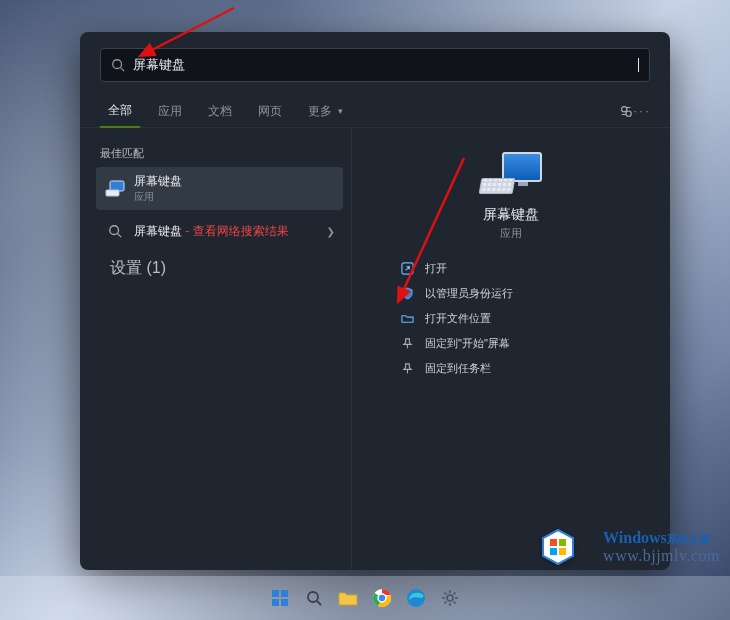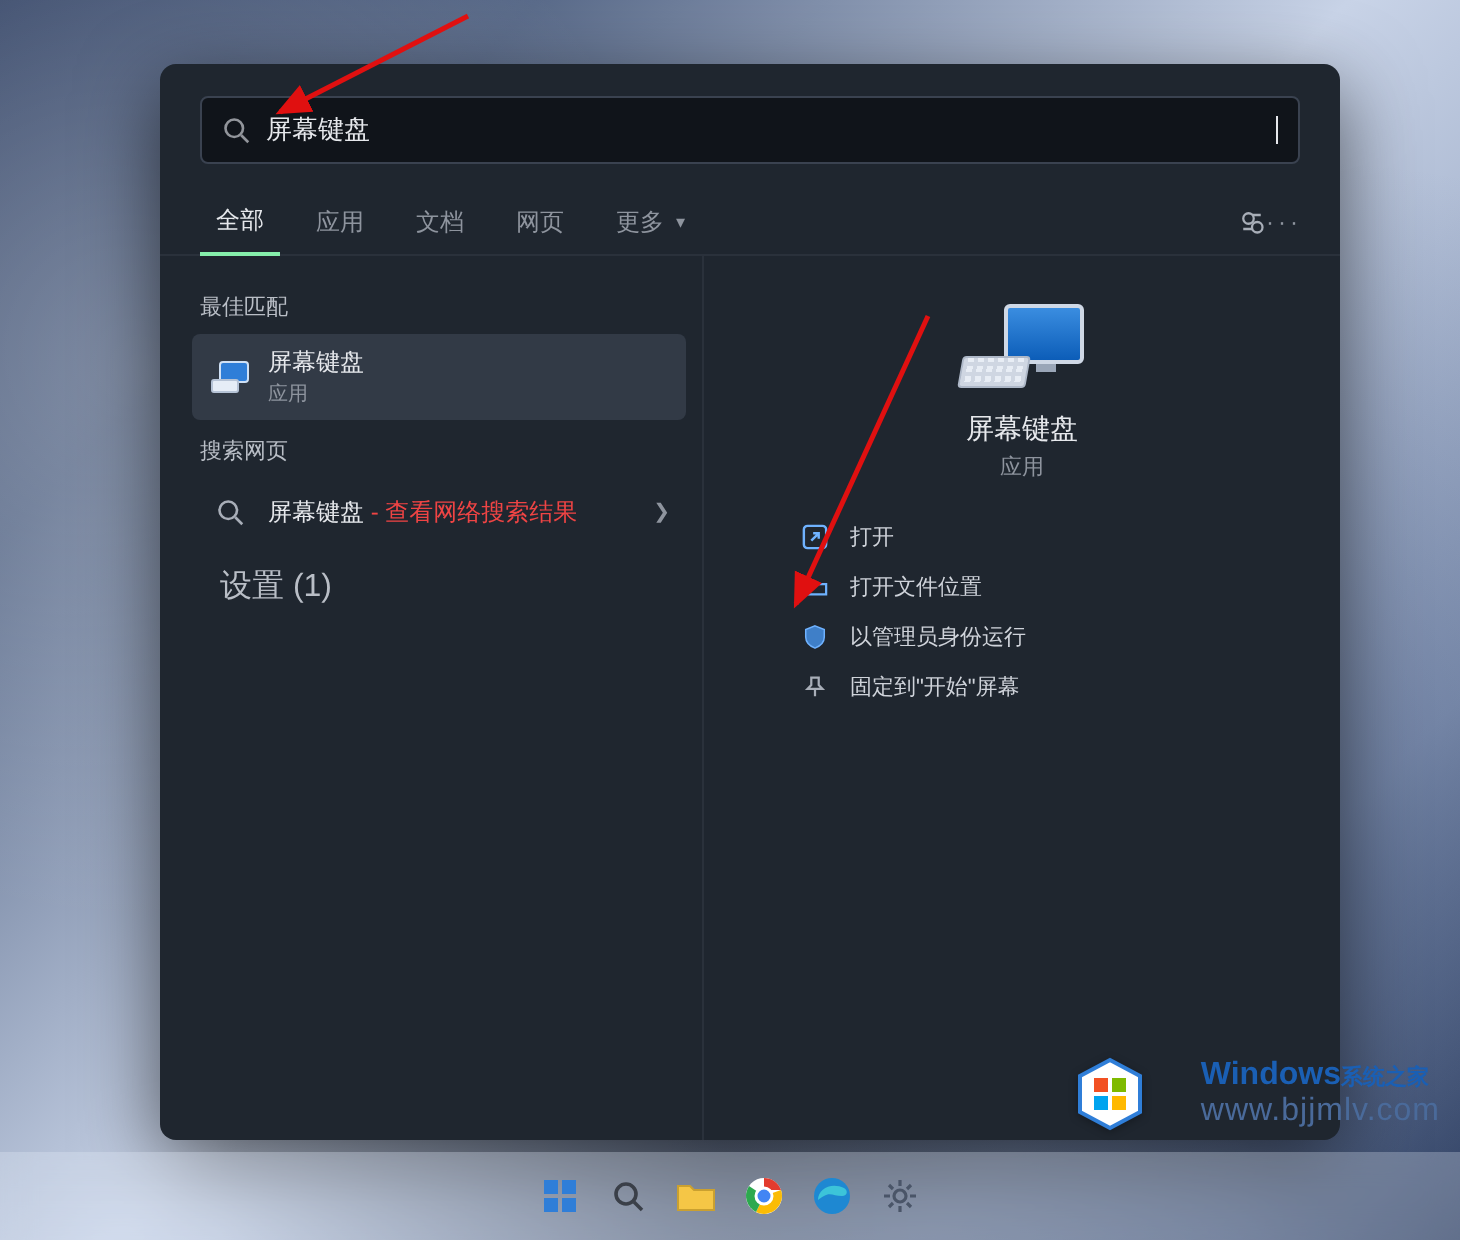--- a/index.html
+++ b/index.html
@@ -60,21 +60,21 @@
     padding: 0 20px;
     border-bottom: 1px solid #2a313b;
     height: 34px;
   }
   .tab {
     padding: 0 8px; height: 34px; line-height: 34px;
     font-size: 12px; color: #8e949e; cursor: pointer;
     margin-right: 10px;
     display: flex; align-items: center; gap: 4px;
   }
-  .tab.active { color: #e6e8ec; border-bottom: 2px solid #86efac; }
+  .tab.active { color: #e6e8ec; border-bottom: 2px solid #4d7c0f; }
   .tabs-spacer { flex: 1; }
   .tab-icon { width: 16px; height: 16px; display:flex; align-items:center; justify-content:center; color:#8e949e; }
   .more-dots { letter-spacing: 2px; }
 
   .body {
     flex: 1; display: flex;
   }
   .left-col {
     width: 272px; padding: 10px 0 10px 14px;
     border-right: 1px solid #2a313b;
@@ -160,20 +160,21 @@
     width: 26px; height: 26px; border-radius: 4px;
     display:flex; align-items:center; justify-content:center;
     cursor: pointer;
   }
 
   
   .watermark {
     position: absolute; right: 10px; bottom: 52px;
     display: flex; align-items: center; gap: 24px;
     font-size: 13px;
+    font-family: Liberation Serif, serif;
   }
   .wm-logo {
     width: 42px; height: 42px;
     display:flex; align-items:center; justify-content:center;
     filter: drop-shadow(0 1px 2px rgba(0,0,0,0.3));
   }
   .wm-text { display:flex; flex-direction:column; line-height:1.1; }
   .wm-text .l1 { color:#1a5fb4; font-weight:600; font-size:11px; }
   .wm-text .l1 b { color:#1a5fb4; font-size:16px; }
   .wm-text .l2 { color:#4a6a9a; font-size:16px; letter-spacing:0.5px; }
@@ -232,21 +233,20 @@
             <rect x="6" y="3" width="14" height="10" rx="1.5" fill="#2f7ed8" stroke="#cfe0f5" stroke-width="1"></rect>
             <rect x="2" y="12" width="13" height="6" rx="1" fill="#e6edf7" stroke="#b6c3d6"></rect>
           </svg>
         </span>
         <span class="txt">
           <span class="title">屏幕键盘</span>
           <span class="sub">应用</span>
         </span>
       </div>
 
-      <div class="section-label">搜索网页</div>
 
       <div class="result-item">
         <span class="ico">
           <svg width="14" height="14" viewBox="0 0 16 16">
               <circle cx="7" cy="7" r="5" fill="none" stroke="#a8aeb8" stroke-width="1.5"></circle>
               <line x1="11" y1="11" x2="15" y2="15" stroke="#a8aeb8" stroke-width="1.5"></line>
             </svg>
         </span>
         <span class="txt">
           <span class="title">
@@ -275,40 +275,48 @@
             <svg width="13" height="13" viewBox="0 0 14 14">
                 <rect x="1" y="1" width="12" height="12" rx="2" fill="none" stroke="#6fb2ff" stroke-width="1.3"></rect>
                 <path d="M5 9 L9 5 M6 5 H9 V8" fill="none" stroke="#6fb2ff" stroke-width="1.3"></path>
               </svg>
           </span>
           <span>打开</span>
         </div>
         <div class="action">
           <span class="aicon">
             <svg width="13" height="13" viewBox="0 0 14 14">
+                <path d="M7 1 L12 3 V7 C12 10 9.5 12 7 13 C4.5 12 2 10 2 7 V3 Z" fill="#3f7fc8" stroke="#6fb2ff" stroke-width="0.8"></path>
+              </svg>
+          </span>
+          <span>以管理员身份运行</span>
+        </div>
+        <div class="action">
+          <span class="aicon">
+            <svg width="13" height="13" viewBox="0 0 14 14">
                 <path d="M1 4 H5 L6.5 5.5 H13 V11 H1 Z" fill="none" stroke="#6fb2ff" stroke-width="1.2"></path>
               </svg>
           </span>
           <span>打开文件位置</span>
         </div>
         <div class="action">
-          <span class="aicon">
-            <svg width="13" height="13" viewBox="0 0 14 14">
-                <path d="M7 1 L12 3 V7 C12 10 9.5 12 7 13 C4.5 12 2 10 2 7 V3 Z" fill="#3f7fc8" stroke="#6fb2ff" stroke-width="0.8"></path>
-              </svg>
-          </span>
-          <span>以管理员身份运行</span>
-        </div>
-        <div class="action">
           <span class="aicon gray">
             <svg width="13" height="13" viewBox="0 0 14 14">
                 <path d="M5 2 H9 V6 L11 8 H3 L5 6 Z M7 8 V12" fill="none" stroke="#a8aeb8" stroke-width="1.2"></path>
               </svg>
           </span>
           <span>固定到"开始"屏幕</span>
+        </div>
+        <div class="action">
+          <span class="aicon gray">
+            <svg width="13" height="13" viewBox="0 0 14 14">
+                <path d="M5 2 H9 V6 L11 8 H3 L5 6 Z M7 8 V12" fill="none" stroke="#a8aeb8" stroke-width="1.2"></path>
+              </svg>
+          </span>
+          <span>固定到任务栏</span>
         </div>
       </div>
     </div>
   </div>
 </div>
 
 <div class="arrow" style="left:128px; top:4px;">
   <svg width="110" height="60">
       <defs>
         <marker id="ah1" markerWidth="8" markerHeight="8" refX="6" refY="3" orient="auto">

